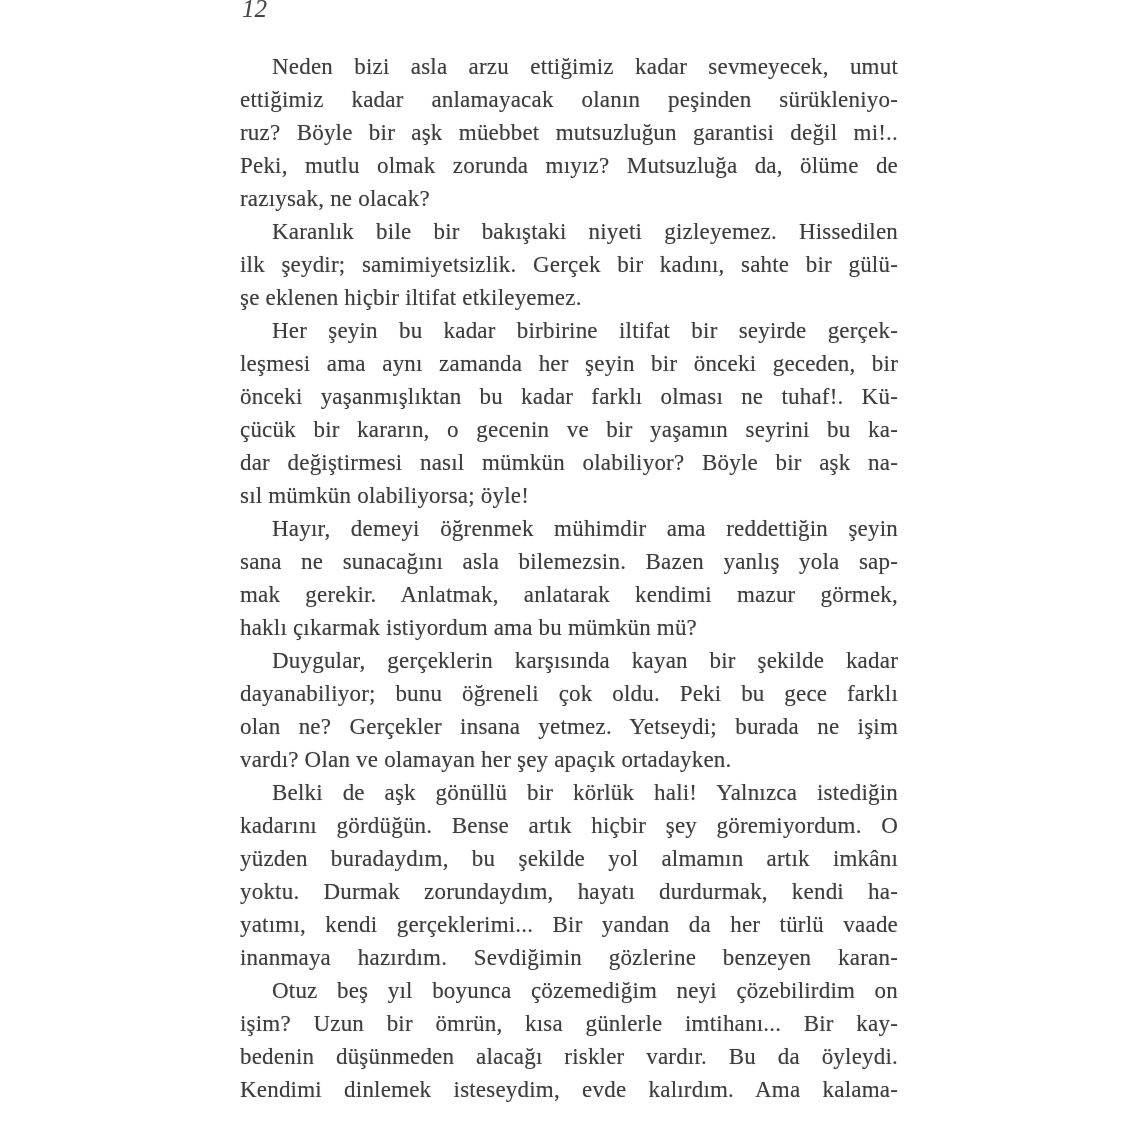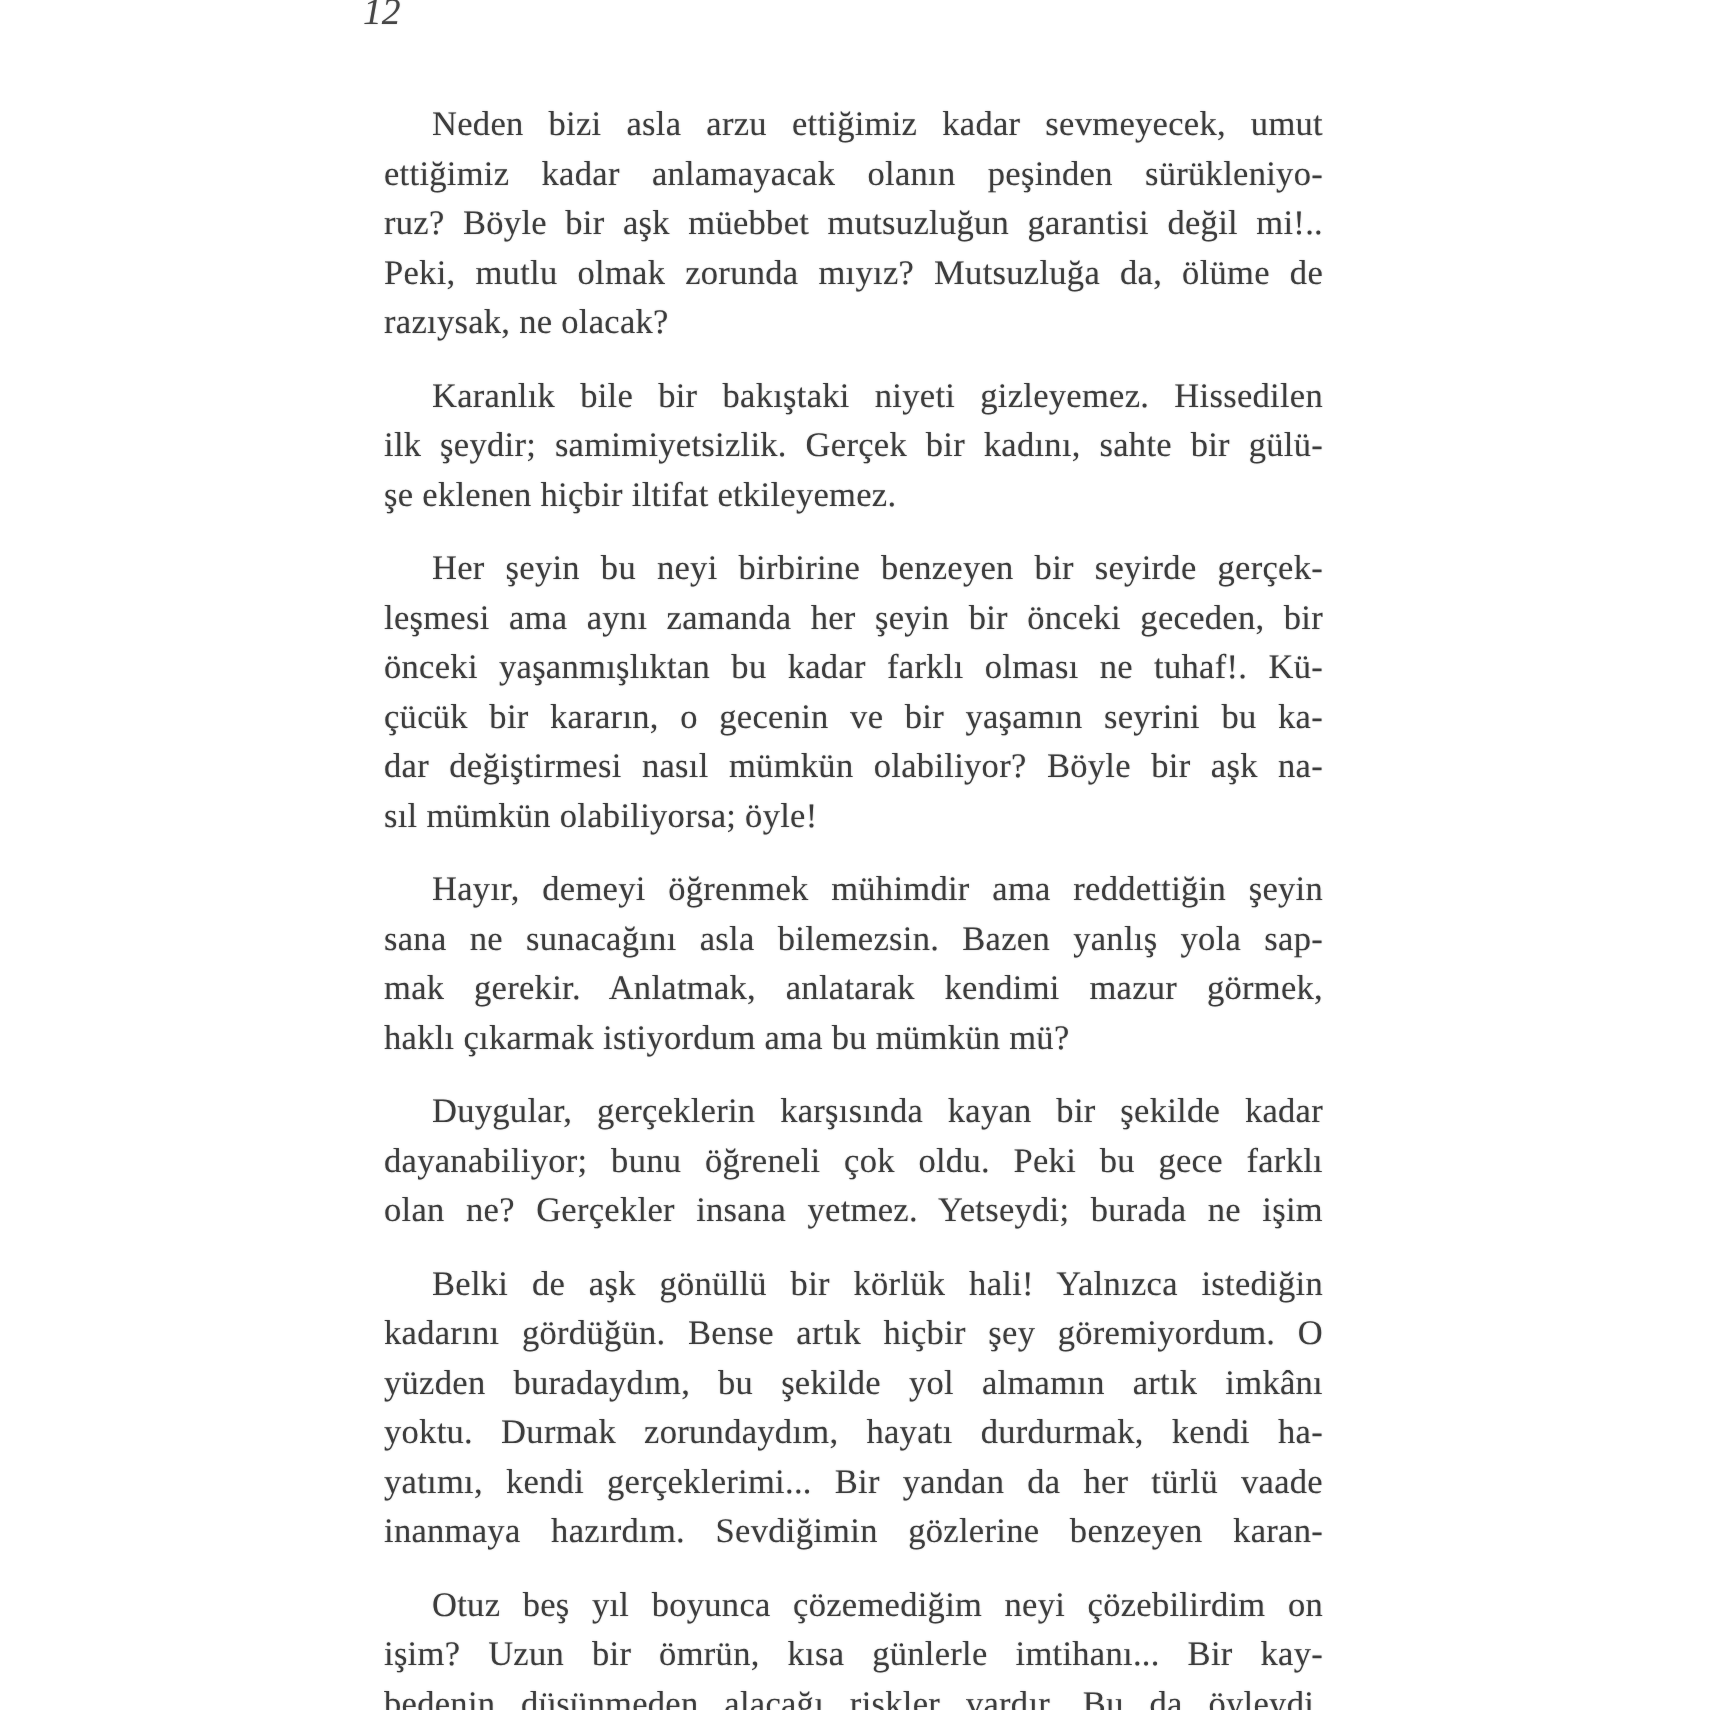--- a/index.html
+++ b/index.html
@@ -26,21 +26,21 @@
     color: #474747;
     text-shadow: 0 0 1px rgba(70,70,70,0.35);
   }
   .text-block {
     position: absolute;
     left: 240px;
     top: 50px;
     width: 658px;
   }
   .paragraph {
-    margin: 16px;
+    margin: 0;
     padding: 0;
   }
   .line {
     font-size: 23px;
     line-height: 33px;
     height: 33px;
     letter-spacing: 0.2px;
     text-align: justify;
     text-align-last: justify;
     white-space: normal;
@@ -66,37 +66,38 @@
         <div class="line">ruz? Böyle bir aşk müebbet mutsuzluğun garantisi değil mi!..</div>
         <div class="line">Peki, mutlu olmak zorunda mıyız? Mutsuzluğa da, ölüme de</div>
         <div class="line last-line">razıysak, ne olacak?</div>
       </div>
       <div class="paragraph">
         <div class="line first-line">Karanlık bile bir bakıştaki niyeti gizleyemez. Hissedilen</div>
         <div class="line">ilk şeydir; samimiyetsizlik. Gerçek bir kadını, sahte bir gülü-</div>
         <div class="line last-line">şe eklenen hiçbir iltifat etkileyemez.</div>
       </div>
       <div class="paragraph">
-        <div class="line first-line">Her şeyin bu neyi birbirine benzeyen bir seyirde gerçek-</div>
+        <div class="line first-line">Her şeyin bu kadar birbirine iltifat bir seyirde gerçek-</div>
         <div class="line">leşmesi ama aynı zamanda her şeyin bir önceki geceden, bir</div>
         <div class="line">önceki yaşanmışlıktan bu kadar farklı olması ne tuhaf!. Kü-</div>
         <div class="line">çücük bir kararın, o gecenin ve bir yaşamın seyrini bu ka-</div>
         <div class="line">dar değiştirmesi nasıl mümkün olabiliyor? Böyle bir aşk na-</div>
         <div class="line last-line">sıl mümkün olabiliyorsa; öyle!</div>
       </div>
       <div class="paragraph">
         <div class="line first-line">Hayır, demeyi öğrenmek mühimdir ama reddettiğin şeyin</div>
         <div class="line">sana ne sunacağını asla bilemezsin. Bazen yanlış yola sap-</div>
         <div class="line">mak gerekir. Anlatmak, anlatarak kendimi mazur görmek,</div>
         <div class="line last-line">haklı çıkarmak istiyordum ama bu mümkün mü?</div>
       </div>
       <div class="paragraph">
         <div class="line first-line">Duygular, gerçeklerin karşısında kayan bir şekilde kadar</div>
         <div class="line">dayanabiliyor; bunu öğreneli çok oldu. Peki bu gece farklı</div>
         <div class="line">olan ne? Gerçekler insana yetmez. Yetseydi; burada ne işim</div>
+        <div class="line last-line">vardı? Olan ve olamayan her şey apaçık ortadayken.</div>
       </div>
       <div class="paragraph">
         <div class="line first-line">Belki de aşk gönüllü bir körlük hali! Yalnızca istediğin</div>
         <div class="line">kadarını gördüğün. Bense artık hiçbir şey göremiyordum. O</div>
         <div class="line">yüzden buradaydım, bu şekilde yol almamın artık imkânı</div>
         <div class="line">yoktu. Durmak zorundaydım, hayatı durdurmak, kendi ha-</div>
         <div class="line">yatımı, kendi gerçeklerimi... Bir yandan da her türlü vaade</div>
         <div class="line">inanmaya hazırdım. Sevdiğimin gözlerine benzeyen karan-</div>
       </div>
       <div class="paragraph">

